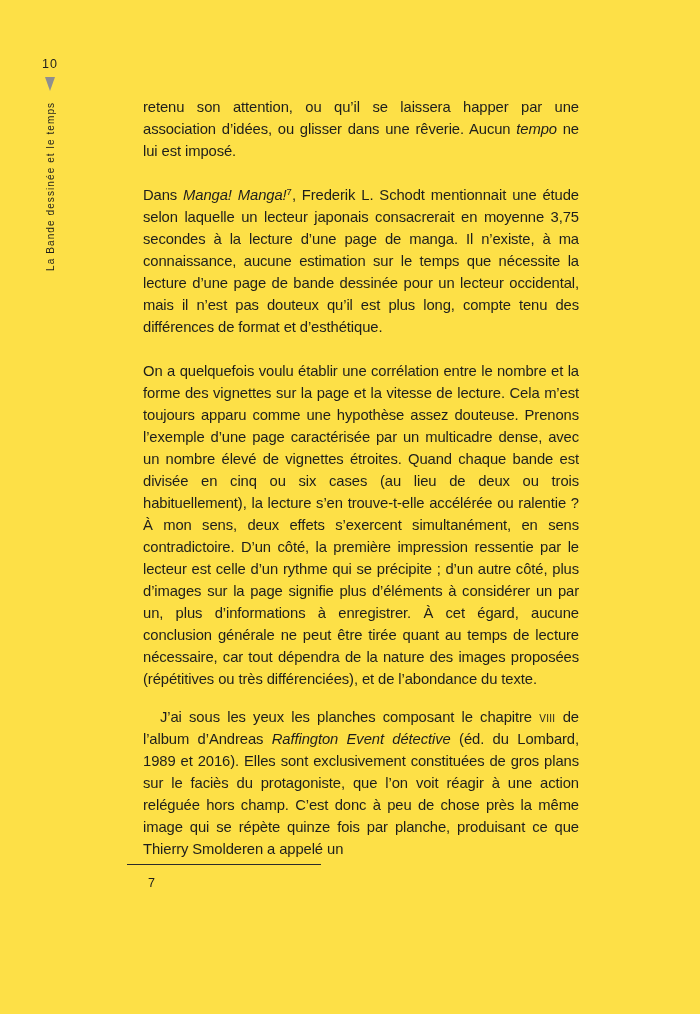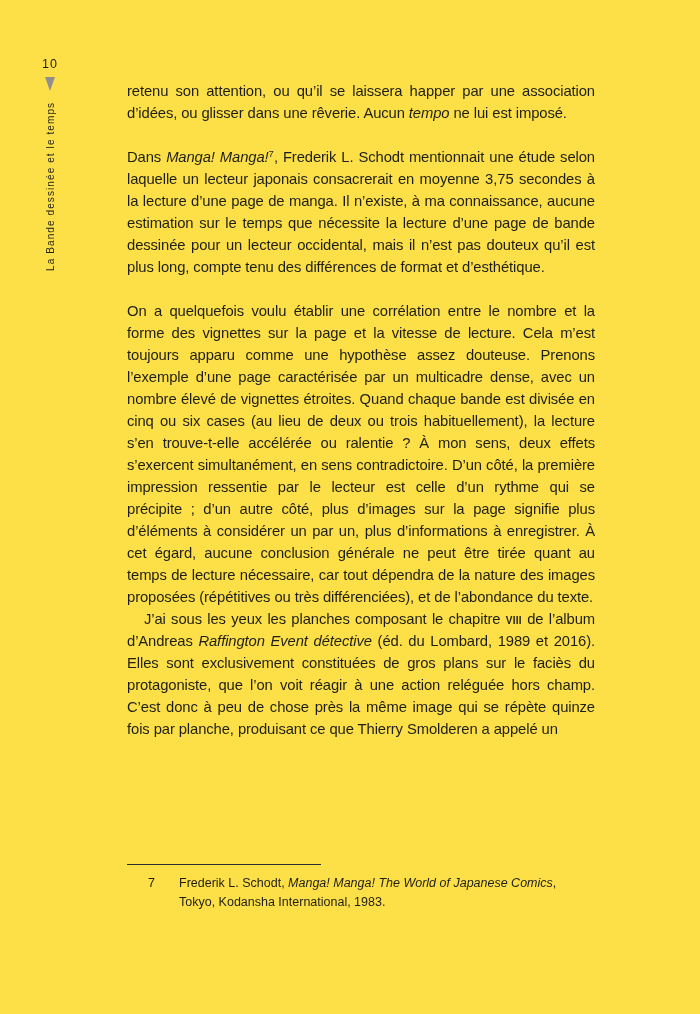--- a/index.html
+++ b/index.html
@@ -41,26 +41,26 @@
   .body-text {
     position: absolute;
     left: 127px;
     top: 80px;
     width: 468px;
     text-align: justify;
     font-size: 14.8px;
     line-height: 22px;
     letter-spacing: -0.1px;
   }
-  .para { margin: 0; }
+  .para { margin: 16px; }
   .space-before { margin-top: 22px; }
   .indent { text-indent: 17px; }
   em { font-style: italic; }
   sup { font-size: 9.5px; line-height: 0; vertical-align: 5px; letter-spacing: 0; }
-  .sc { font-variant: small-caps; letter-spacing: 0.3px; font-weight: bold; }
+  .sc { font-variant: small-caps; letter-spacing: 0.3px; }
   .footnote-area {
     position: absolute;
     left: 127px;
     top: 864px;
     width: 468px;
   }
   .footnote-rule {
     width: 194px;
     height: 0;
     border-top: 1.2px solid #2b2b2b;
@@ -93,18 +93,17 @@
       <p class="para space-before">Dans <em>Manga! Manga!</em><sup>7</sup>, Frederik L. Schodt mentionnait une étude selon laquelle un lecteur japonais consacrerait en moyenne 3,75 secondes à la lecture d’une page de manga. Il n’existe, à ma connaissance, aucune estimation sur le temps que nécessite la lecture d’une page de bande dessinée pour un lecteur occidental, mais il n’est pas douteux qu’il est plus long, compte tenu des différences de format et d’esthétique.</p>
       <p class="para space-before">On a quelquefois voulu établir une corrélation entre le nombre et la forme des vignettes sur la page et la vitesse de lecture. Cela m’est toujours apparu comme une hypothèse assez douteuse. Prenons l’exemple d’une page caractérisée par un multicadre dense, avec un nombre élevé de vignettes étroites. Quand chaque bande est divisée en cinq ou six cases (au lieu de deux ou trois habituellement), la lecture s’en trouve-t-elle accélérée ou ralentie&nbsp;? À mon sens, deux effets s’exercent simultanément, en sens contradictoire. D’un côté, la première impression ressentie par le lecteur est celle d’un rythme qui se précipite&nbsp;; d’un autre côté, plus d’images sur la page signifie plus d’éléments à considérer un par un, plus d’informations à enregistrer. À cet égard, aucune conclusion générale ne peut être tirée quant au temps de lecture nécessaire, car tout dépendra de la nature des images proposées (répétitives ou très différenciées), et de l’abondance du texte.</p>
       <p class="para indent">J’ai sous les yeux les planches composant le chapitre <span class="sc">viii</span> de l’album d’Andreas <em>Raffington Event détective</em> (éd. du Lombard, 1989 et 2016). Elles sont exclusivement constituées de gros plans sur le faciès du protagoniste, que l’on voit réagir à une action reléguée hors champ. C’est donc à peu de chose près la même image qui se répète quinze fois par planche, produisant ce que Thierry Smolderen a appelé un</p>
     </div>
 
   <div class="footnote-area">
     <div class="footnote-rule"></div>
     <div>
         <div class="footnote">
           <span class="fn-marker">7</span>
-          <span class="fn-text">Frederik L. Schodt, <em>Manga! Manga! The World of Japanese Comics</em>, Tokyo, Kodansha International, 1983.</span>
         </div>
       </div>
   </div>
 
 </div>
 
 </body></html>

